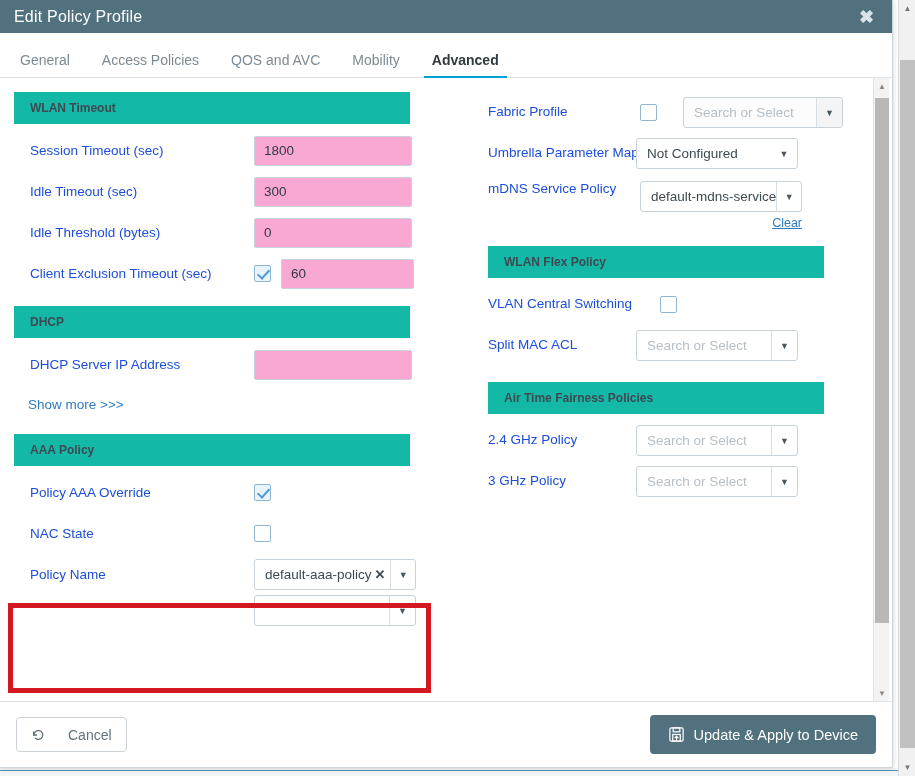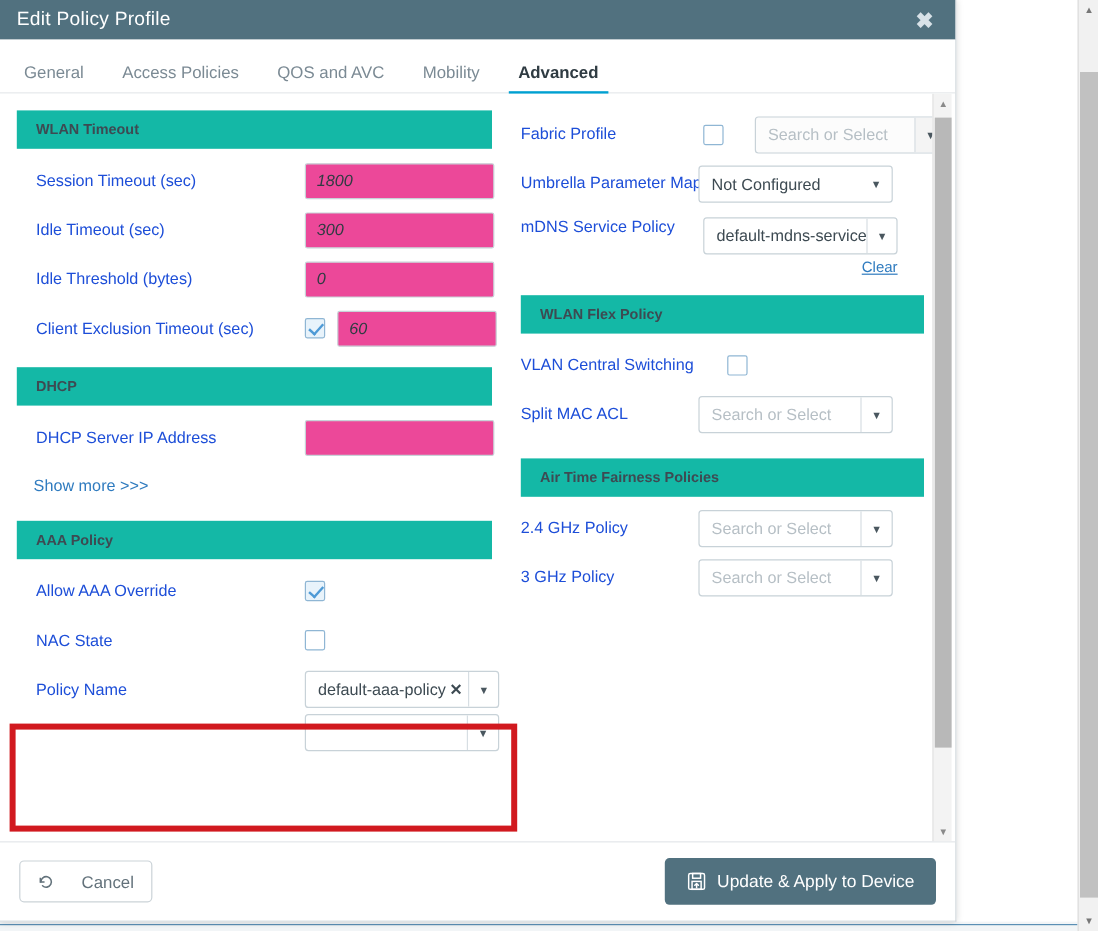--- a/index.html
+++ b/index.html
@@ -31,21 +31,21 @@
     font-size: 11px;
     color: #6b7f8c;
     white-space: nowrap;
     opacity: .55;
   }
 
   
   #modal {
     position: absolute;
     left: 0; top: 0;
-    width: 797px; height: 768px;
+    width: 893px; height: 768px;
     background: #ffffff;
     border: 1px solid #cfd6db;
     border-top: none; border-left: none;
     display: flex; flex-direction: column;
     box-shadow: 0 0 6px rgba(0,0,0,.18);
   }
   #modal-header {
     height: 33px;
     background: #51717f;
     color: #ffffff;
@@ -145,27 +145,26 @@
   }
   .col-left .row-lbl { width: 224px; }
   .col-right .row-lbl { width: 152px; line-height: 1.25; }
   .row-ctl { display: flex; align-items: center; }
 
   
   .txt {
     height: 30px;
     border: 1px solid #c8d2d8;
     border-radius: 2px;
-    background: #ec4899;
+    background: #f9a8d4;
     font-size: 13.5px;
     color: #2f3b42;
     padding: 0 9px;
     font-family: "Liberation Sans", sans-serif;
     outline: none;
-    font-style: italic;
   }
   .txt-wide { width: 158px; }
   .txt-excl { width: 133px; }
 
   
   .cb {
     width: 17px; height: 17px;
     border: 1px solid #8fb6d4;
     border-radius: 2px;
     background: #fff;
@@ -410,21 +409,21 @@
           <div class="row-ctl">
             <input class="txt txt-wide" type="text" value="" style="">
           </div>
         </div>
 
         <div class="showmore">Show more &gt;&gt;&gt;</div>
 
         <div class="section-head" style="margin-top:22px;">AAA Policy</div>
 
         <div class="row">
-          <div class="row-lbl">Allow AAA Override</div>
+          <div class="row-lbl">Policy AAA Override</div>
           <div class="row-ctl">
             <div class="cb on"></div>
           </div>
         </div>
 
         <div class="row">
           <div class="row-lbl">NAC State</div>
           <div class="row-ctl">
             <div class="cb"></div>
           </div>

